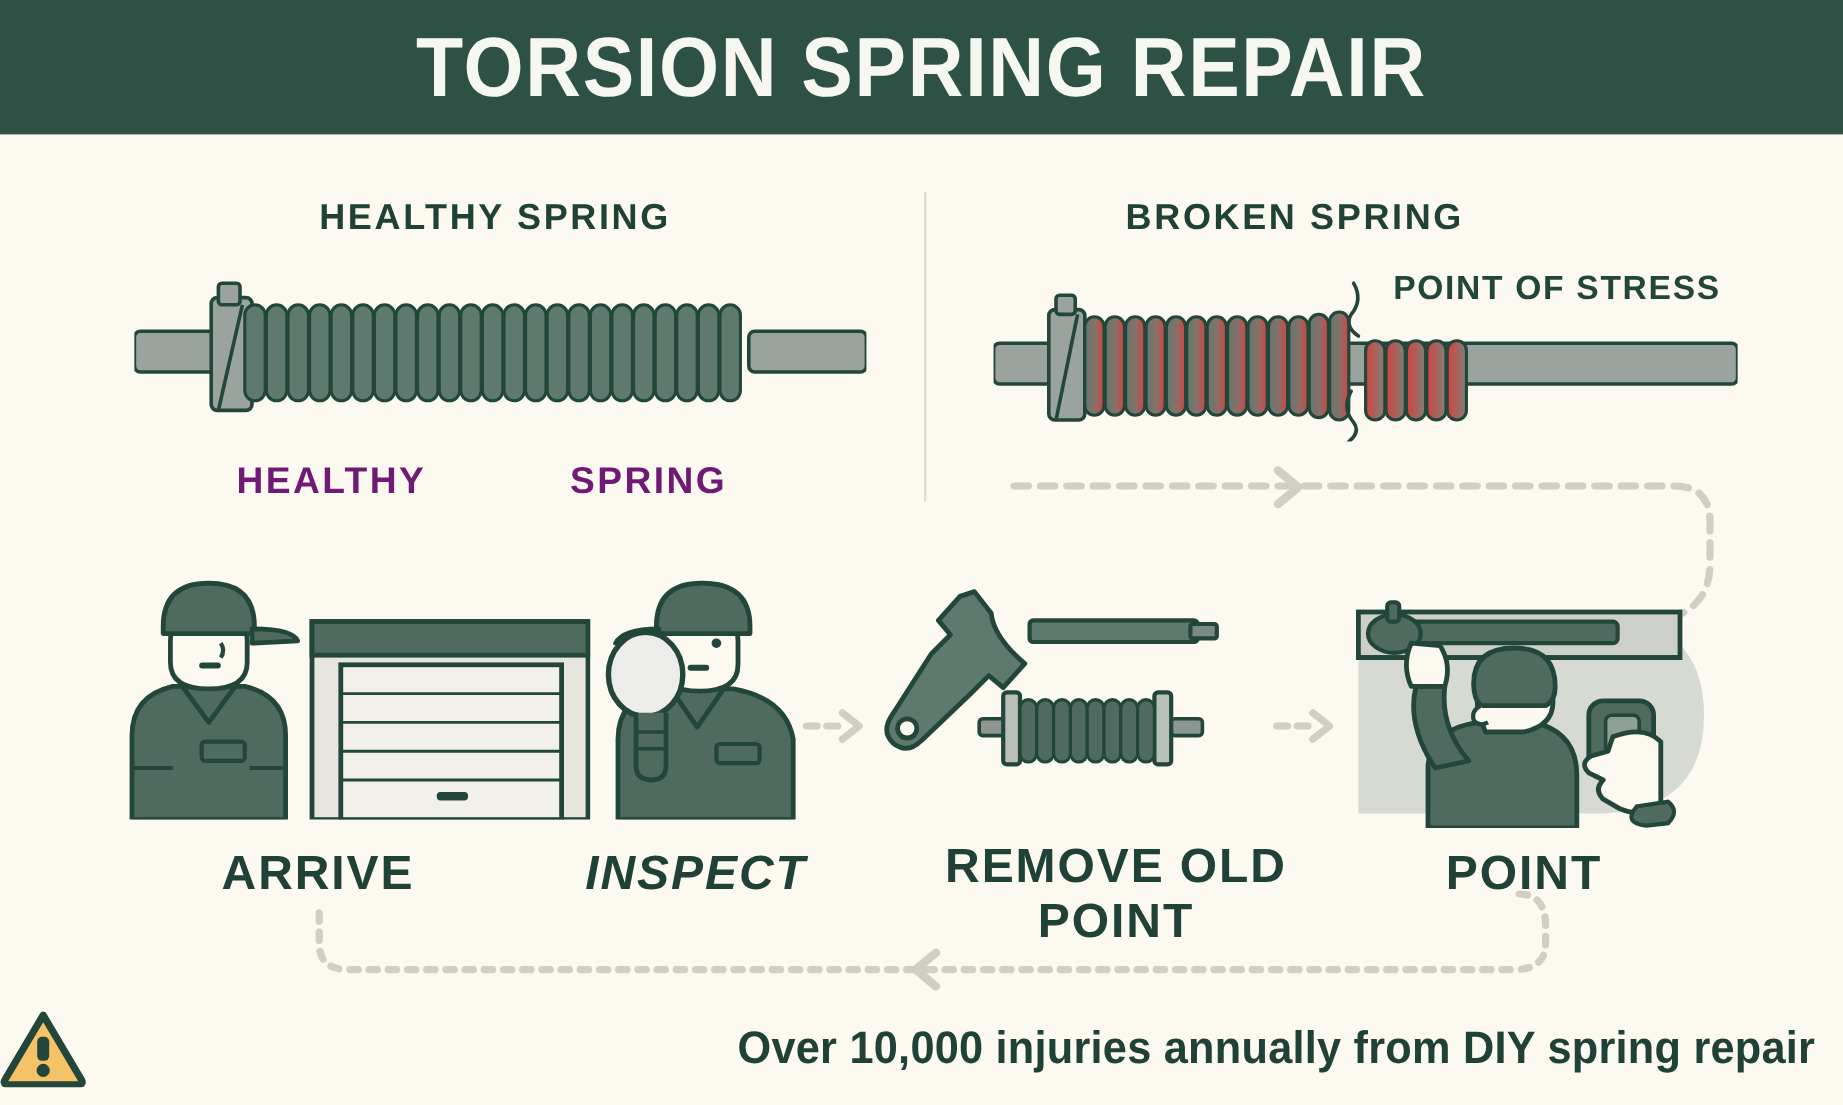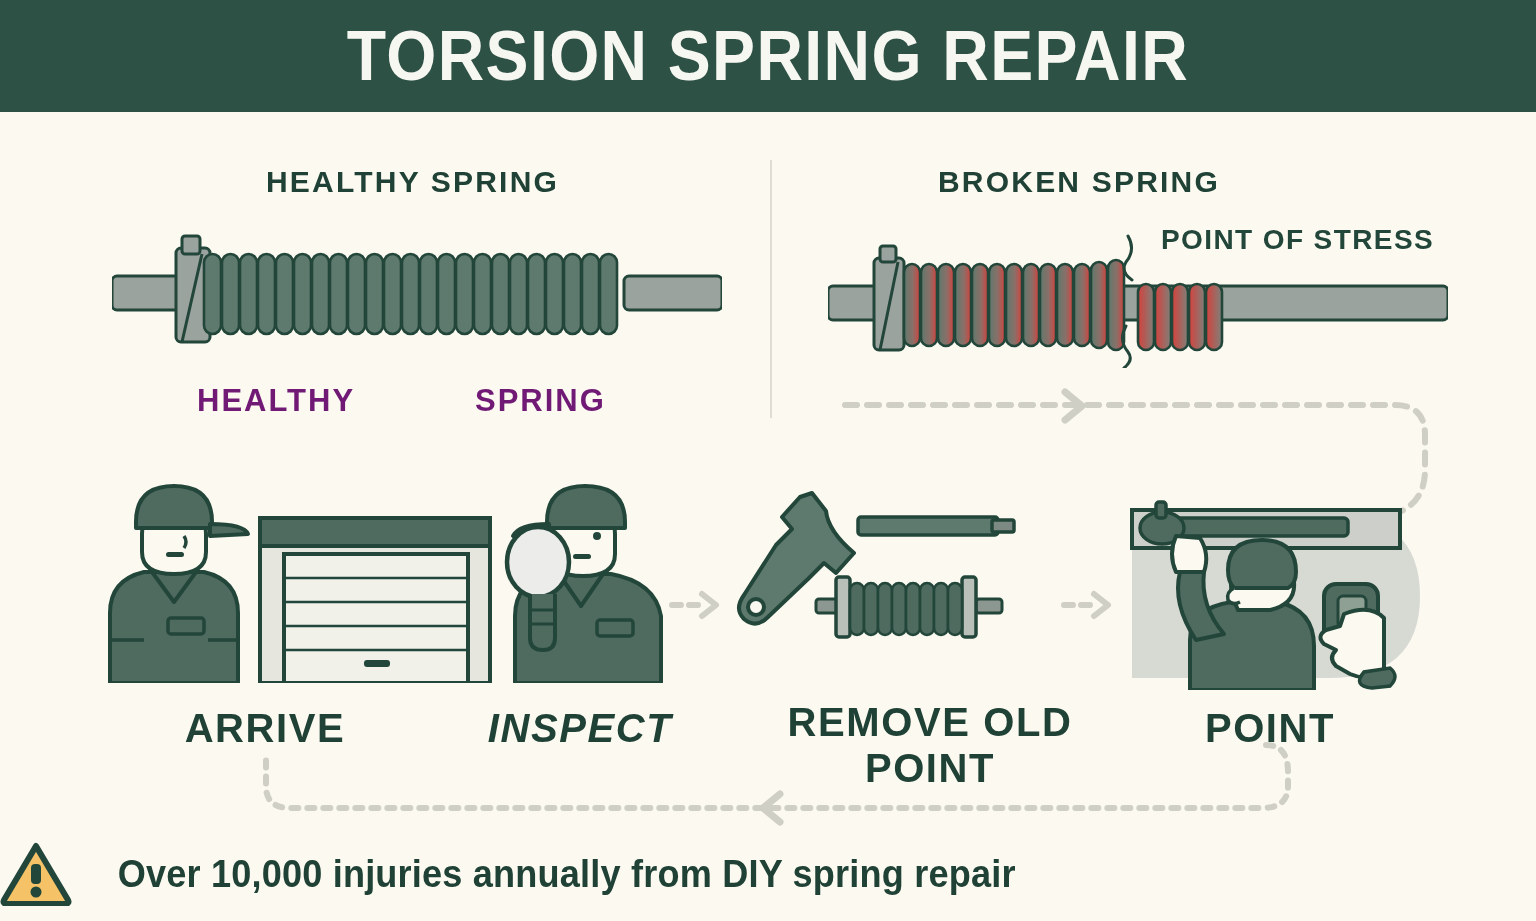--- a/index.html
+++ b/index.html
@@ -119,21 +119,21 @@
   }
 
   
   #footer-warning {
     position: absolute;
     left: 0;
     top: 842px;
     width: 1536px;
     display: flex;
     align-items: center;
-    justify-content: flex-start;
+    justify-content: space-between;
     gap: 22px;
   }
   #warning-text {
     color: #204236;
     font-size: 38px;
     font-weight: 700;
     letter-spacing: 0.2px;
     white-space: nowrap;
     transform: scaleX(0.95);
   }

